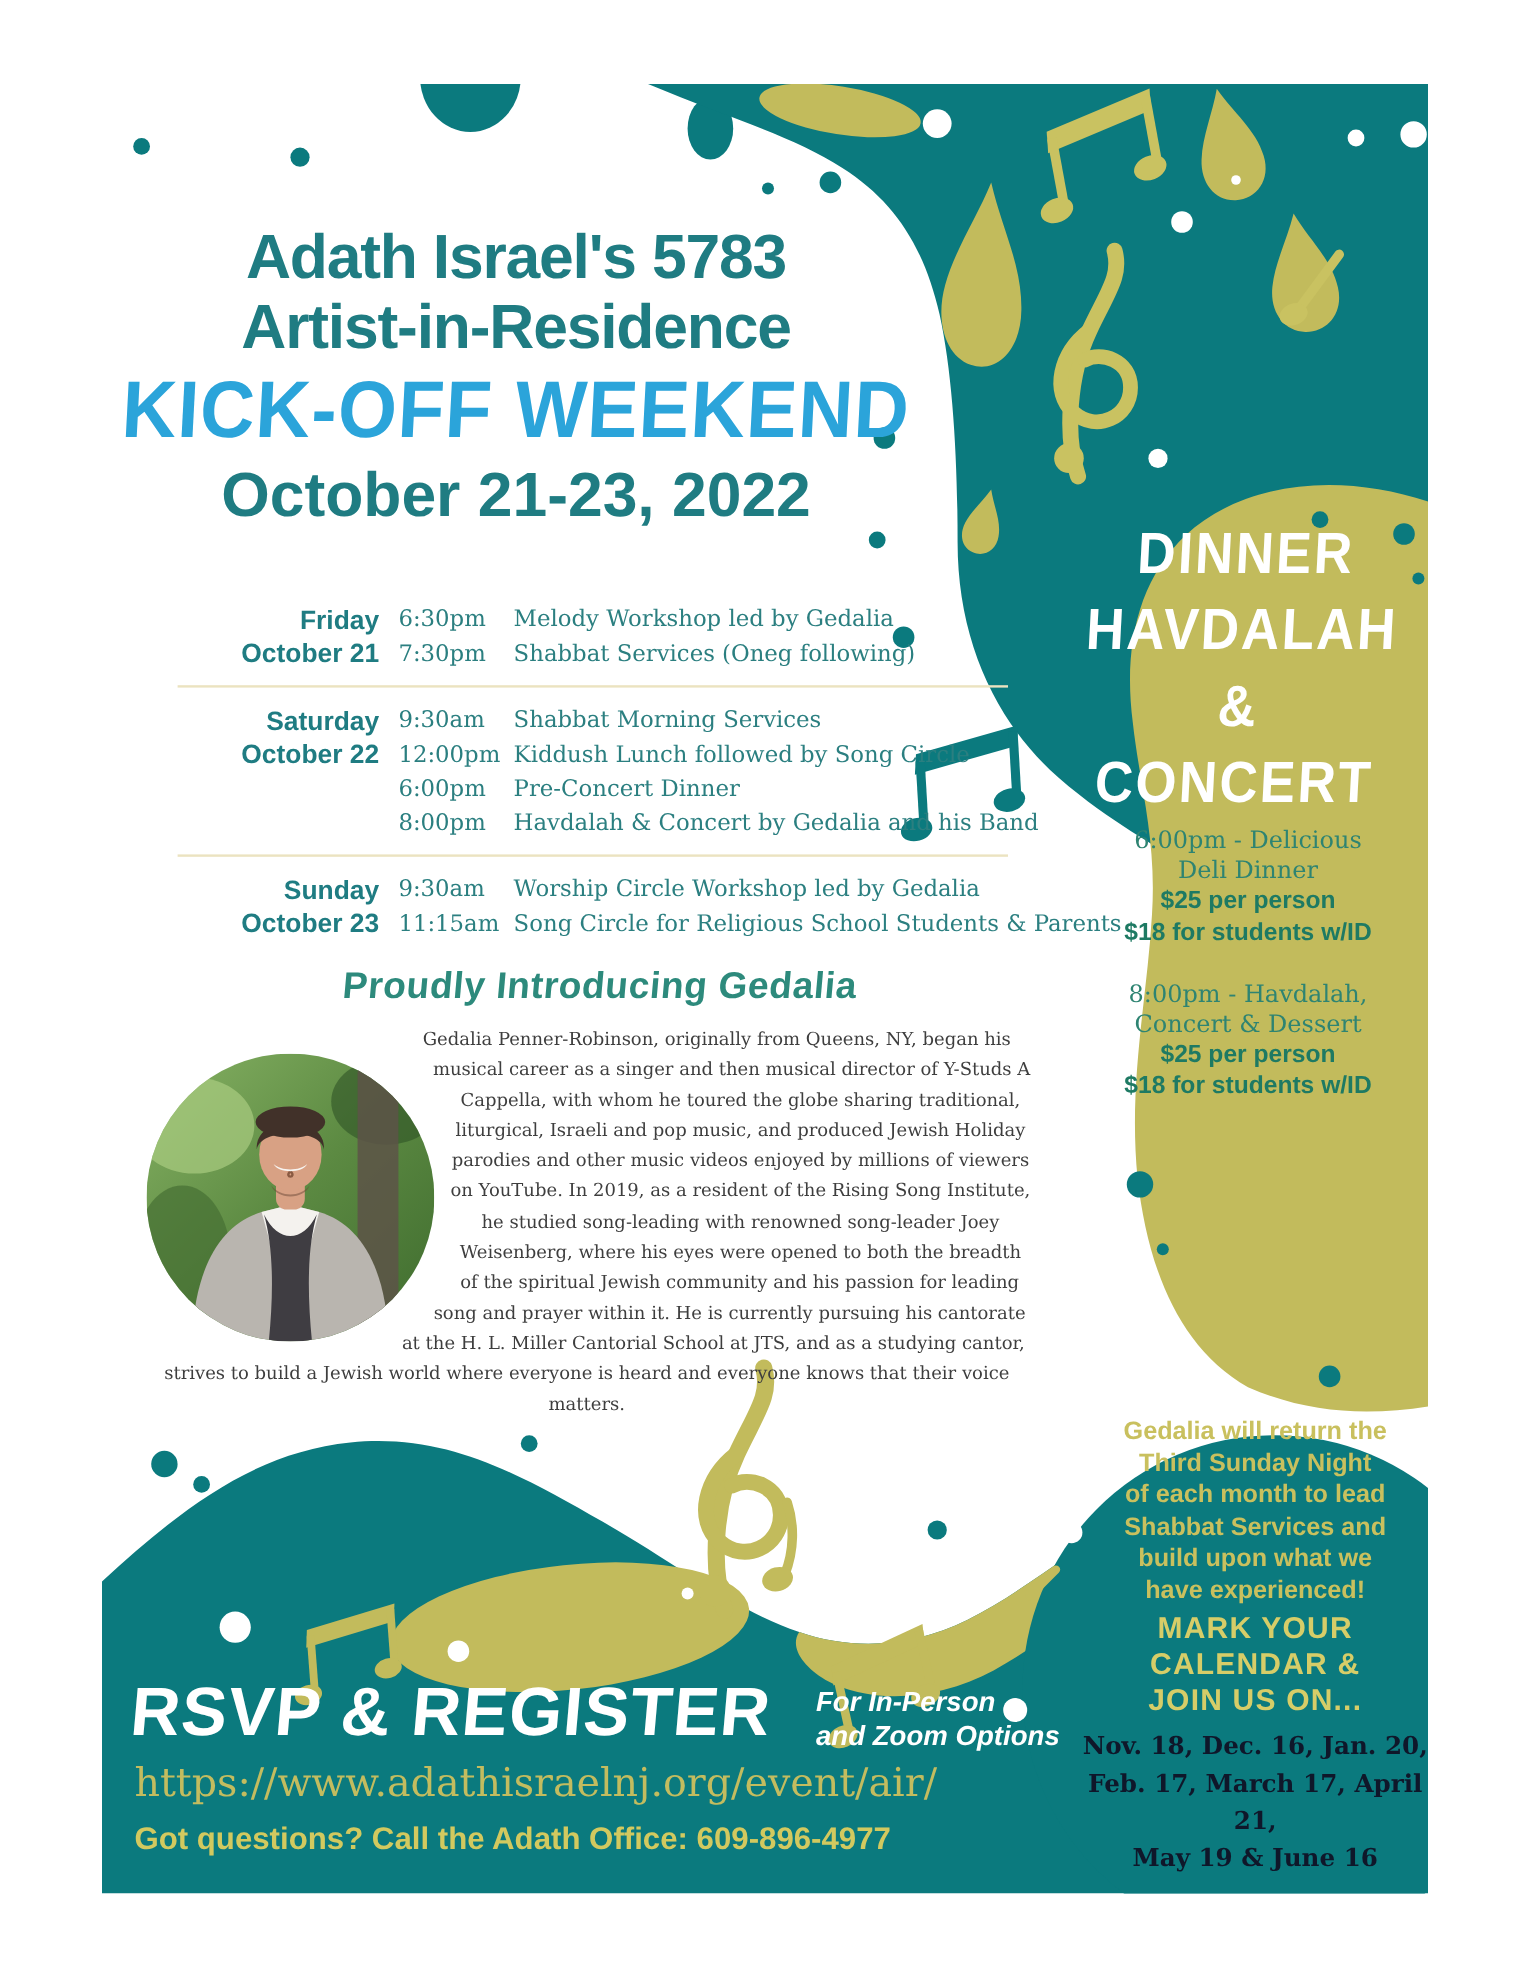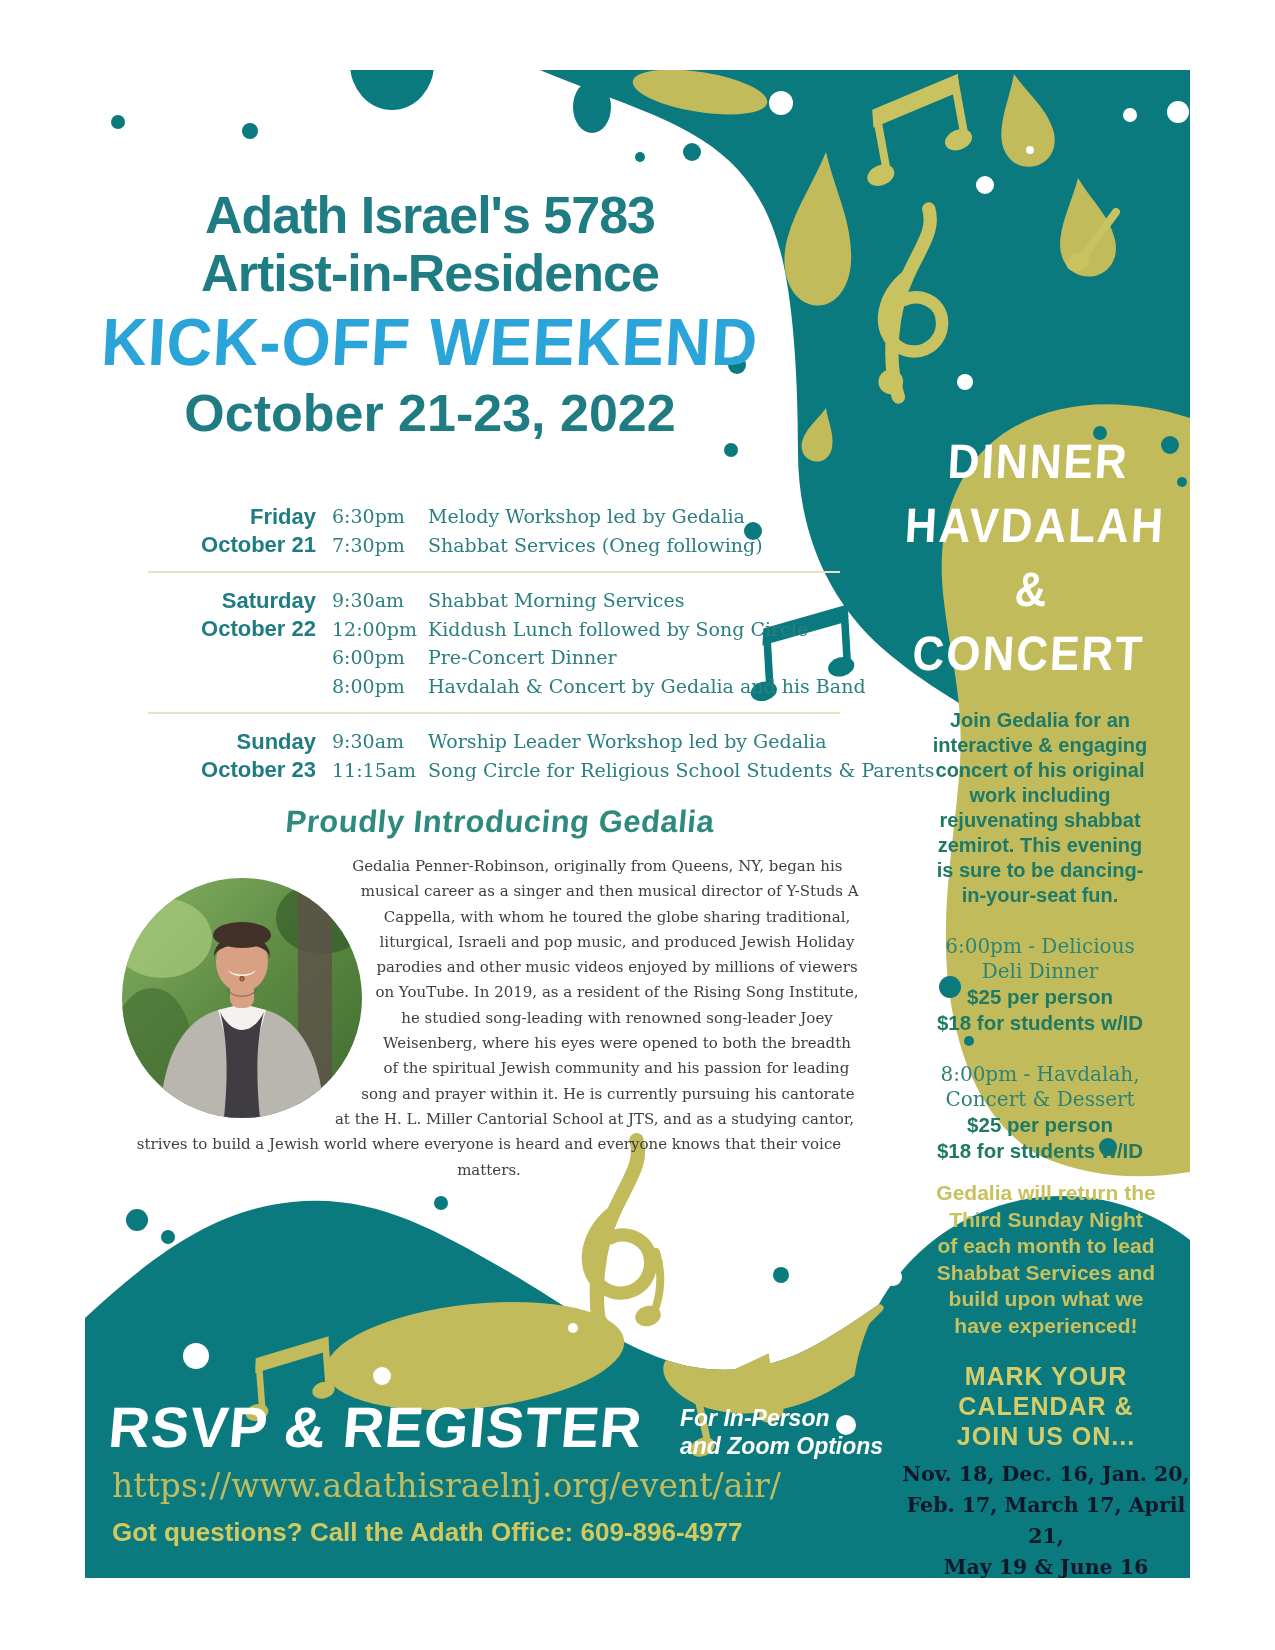--- a/index.html
+++ b/index.html
@@ -45,21 +45,21 @@
   .sb-desc  { margin-top:46px; color:#1e7a66; font-weight:bold; font-size:20px;
               line-height:25px; white-space:pre-line; }
   .sb-event { margin-top:26px; }
   .ev-title { font-family:"DejaVu Serif", serif; font-size:20px; line-height:25px;
               color:#2e8472; white-space:pre-line; }
   .ev-price { font-weight:bold; font-size:20.5px; line-height:26px; color:#1e7a63; }
 
   
   .bubble-text { left:912px; top:1180px; width:268px; text-align:center; }
   .bt-msg   { color:#c9c05e; font-weight:bold; font-size:21px; line-height:26.5px; white-space:pre-line; }
-  .bt-mark  { margin-top:22px; color:#d6cd68; font-weight:800; font-size:25px; line-height:30px;
+  .bt-mark  { margin-top:3px; color:#d6cd68; font-weight:800; font-size:25px; line-height:30px;
               letter-spacing:1px; white-space:pre-line; }
   .bt-dates { margin:8px -24px 0 -24px; color:#0f172a; font-family:"DejaVu Serif", serif;
               font-weight:bold; font-size:20.5px; line-height:31px; white-space:pre-line; }
 
   
   .rsvp-heading { left:112px; top:1394px; font-size:57px; font-weight:800; color:#ffffff;
                   letter-spacing:1px; transform:skewX(-5deg); transform-origin:left top; }
   .rsvp-sub { left:680px; top:1404px; font-size:23px; font-weight:bold; color:#ffffff;
               line-height:28px; white-space:pre-line;font-style:italic; }
   .rsvp-url { left:112px; top:1466px; font-family:"DejaVu Serif", serif; font-size:33px;
@@ -233,21 +233,21 @@
   </div>
   <div class="sdiv"></div>
   <div class="sg">
     <div class="daycol">
       <div>Sunday</div>
       <div>October 23</div>
     </div>
     <div class="rows">
       <div class="srow">
         <div class="stime">9:30am</div>
-        <div class="sdesc">Worship Leader Workshop led by Gedalia</div>
+        <div class="sdesc">Worship Circle Workshop led by Gedalia</div>
       </div>
       <div class="srow">
         <div class="stime">11:15am</div>
         <div class="sdesc">Song Circle for Religious School Students &amp; Parents</div>
       </div>
     </div>
   </div>
 </div>
 
 <div class="layer abs proudly">Proudly Introducing Gedalia</div>
@@ -279,28 +279,20 @@
       <path d="M 104 110 C 112 120 128 120 136 110 C 132 122 108 122 104 110 Z" fill="#6b4a38" opacity="0.5"></path>
     </svg>
   </div>
   <span>Gedalia Penner-Robinson, originally from Queens, NY, began his musical career as a singer and then musical director of Y-Studs A Cappella, with whom he toured the globe sharing traditional, liturgical, Israeli and pop music, and produced Jewish Holiday parodies and other music videos enjoyed by millions of viewers on YouTube. In 2019, as a resident of the Rising Song Institute, he studied song-leading with renowned song-leader Joey Weisenberg, where his eyes were opened to both the breadth of the spiritual Jewish community and his passion for leading song and prayer within it. He is currently pursuing his cantorate at the H. L. Miller Cantorial School at JTS, and as a studying cantor, strives to build a Jewish world where everyone is heard and everyone knows that their voice matters.</span>
 </div>
 
 <div class="layer abs sidebar">
   <div class="sb-heading">DINNER
 HAVDALAH
 &amp; CONCERT</div>
-  <div class="sb-desc">Join Gedalia for an
-interactive &amp; engaging
-concert of his original
-work including
-rejuvenating shabbat
-zemirot. This evening
-is sure to be dancing-
-in-your-seat fun.</div>
   <div class="sb-event">
     <div class="ev-title">6:00pm - Delicious
 Deli Dinner</div>
     <div class="ev-price">$25 per person</div>
     <div class="ev-price">$18 for students w/ID</div>
   </div>
   <div class="sb-event">
     <div class="ev-title">8:00pm - Havdalah,
 Concert &amp; Dessert</div>
     <div class="ev-price">$25 per person</div>

